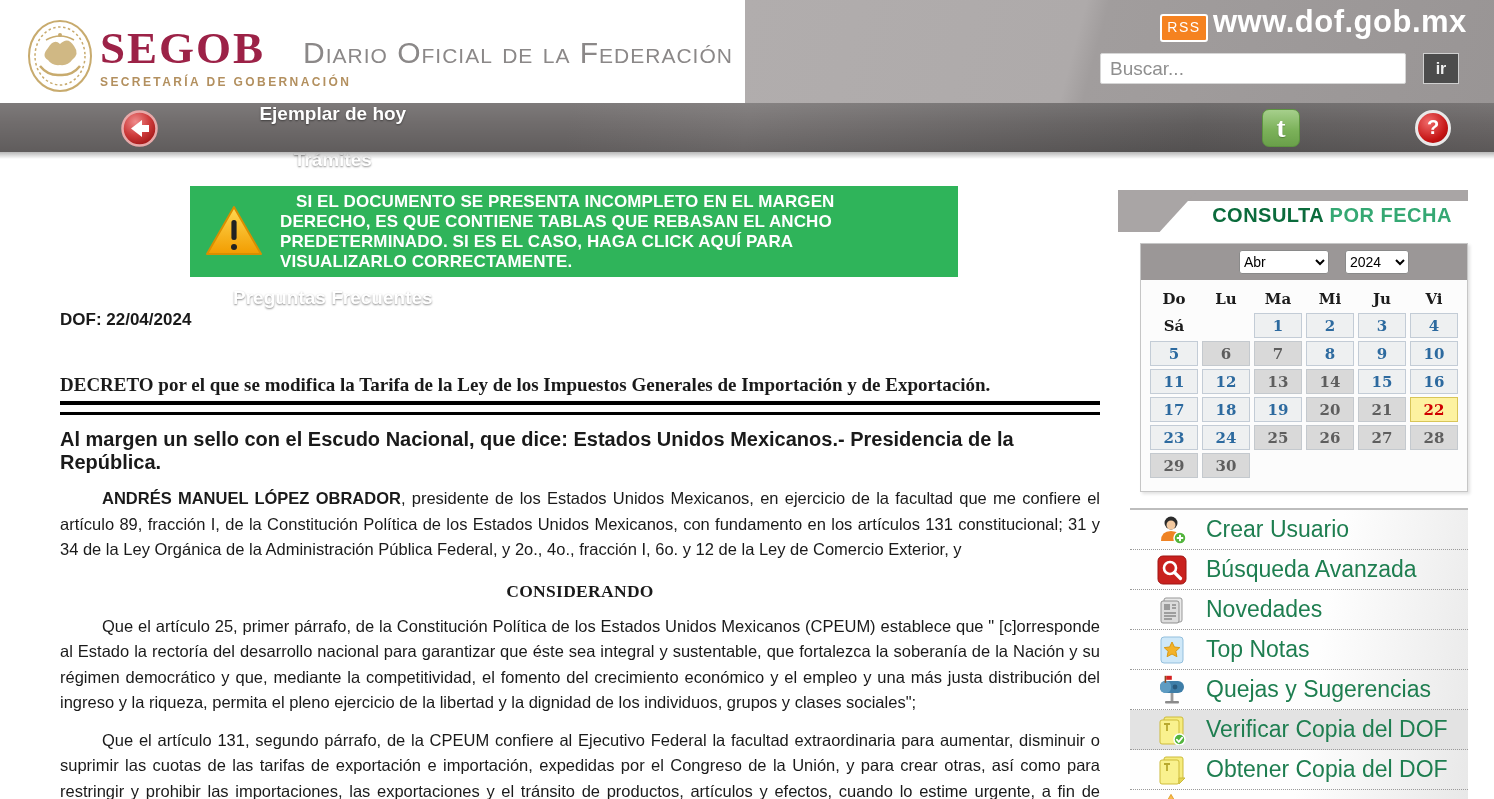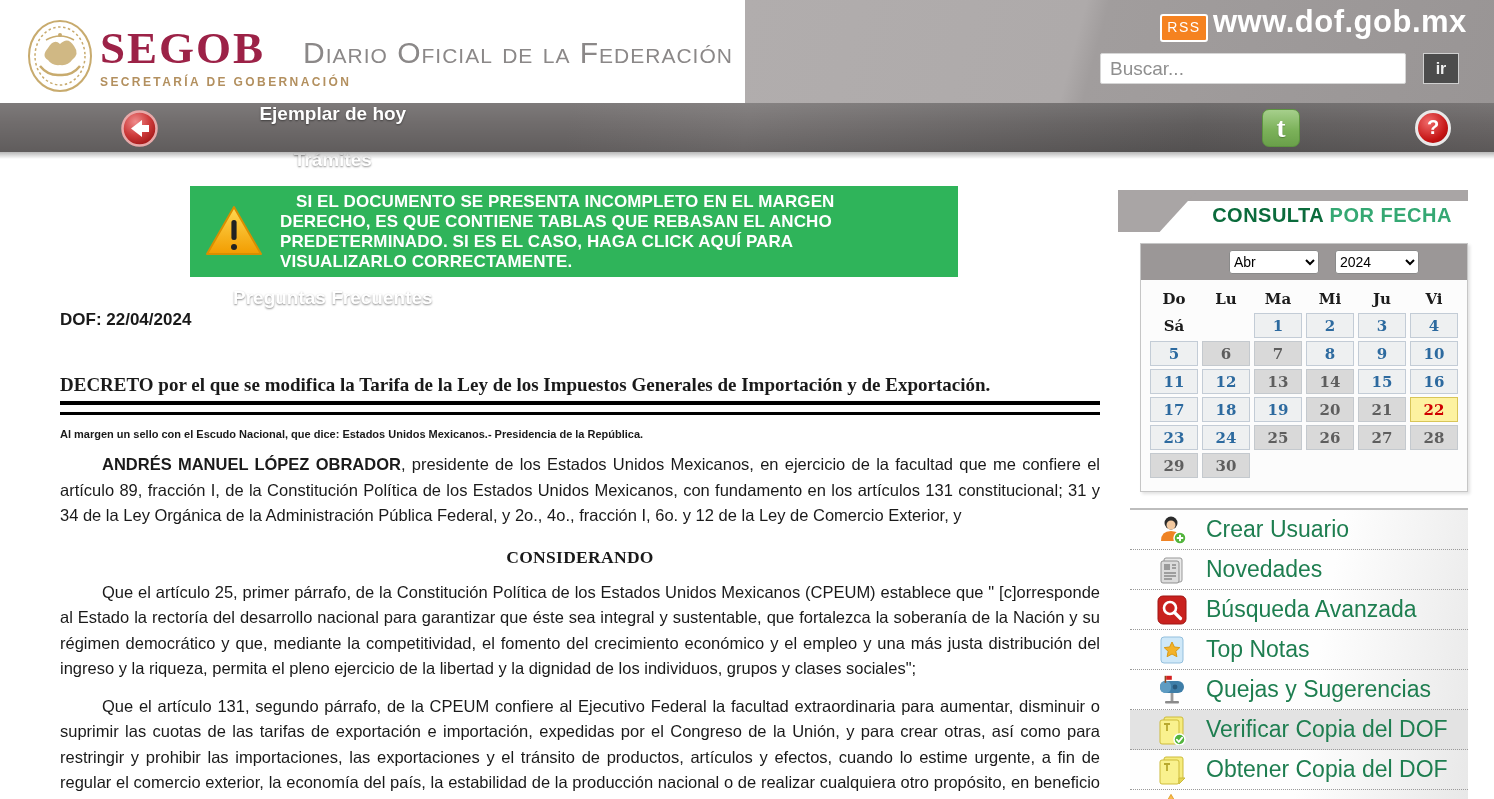--- a/index.html
+++ b/index.html
@@ -53,40 +53,40 @@
   .notice-icon { width:60px; height:56px; flex:0 0 auto; margin-right:16px; }
   .notice-text { width:636px; color:#fff; font-weight:bold; font-size:17px; line-height:20px;
                  text-indent:16px; letter-spacing:0.1px; }
 
   
   .document { position:absolute; left:60px; top:303px; width:1040px; color:#1a1a1a; }
   .dof-date { margin-top:7px; font-size:17px; font-weight:bold; }
   .doc-title { margin-top:44px; font-family:"Liberation Serif", serif; font-weight:bold; font-size:19px;
                padding-bottom:5px; border-bottom:4px solid #000; }
   .rule2 { height:3px; background:#000; border:none; margin-top:7px; }
-  .seal-line { margin-top:13px; font-weight:bold; font-size:11px; }
+  .seal-line { margin-top:13px; font-weight:bold; font-size:20px; }
   .para { margin-top:12px; font-size:16.5px; line-height:25.5px; text-align:justify; text-indent:42px; }
   .considerando { margin-top:18px; text-align:center; font-family:"Liberation Serif", serif;
                   font-weight:bold; font-size:17.5px; letter-spacing:0.3px; }
 
   
   .consulta-strip { position:absolute; left:1118px; top:190px; width:350px; height:11px; background:#a9a5a5; }
   .consulta-tab { position:absolute; left:1118px; top:190px; width:80px; height:42px; background:#a9a5a5;
                   clip-path:polygon(0 0, 100% 0, 52% 100%, 0 100%); }
   .consulta-title { position:absolute; left:1196px; top:204px; width:272px; text-align:center;
                     font-size:20px; letter-spacing:0.5px; white-space:nowrap; }
   .consulta-strong { color:#0b6b3c; font-weight:bold; }
   .consulta-rest { color:#35a873; font-weight:bold; }
 
   .calendar-box { position:absolute; left:1140px; top:243px; width:328px; border:1px solid #c6c6c6;
                   background:#fcfcfc; box-shadow:2px 2px 3px rgba(0,0,0,.12); }
   .month-bar { height:36px; background:#9b9797; display:flex; align-items:center; justify-content:center; gap:16px; }
   .month-bar select { height:24px; font-size:14px; border:1px solid #8a8a8a; border-radius:3px; background:#fff; }
   .sel-month { width:90px;margin-left:40px; }
-  .sel-year { width:84px; }
+  .sel-year { width:64px; }
   .cal-grid { display:grid; grid-template-columns:repeat(6,1fr); gap:3px 4px; padding:6px 9px 13px; }
   .cal-head { text-align:center; font-family:"DejaVu Serif", serif; font-weight:bold; font-size:15px;
               color:#1c1c1c; padding:4px 0 2px; }
   .cal-cell { height:25px; line-height:24px; text-align:center; font-family:"DejaVu Serif", serif;
               font-weight:bold; font-size:15px; }
   .d-link { background:#eef0f1; border:1px solid #c3ccd6; color:#2d6a9f; cursor:pointer; }
   .d-off  { background:#d9d9d9; border:1px solid #c4c9ce; color:#5e5e5e; }
   .d-sel  { background:#fdf2a0; border:1px solid #d8c558; color:#cf0000; cursor:pointer; }
   .d-empty { background:transparent; border:none; }
 
@@ -250,43 +250,43 @@
         <path d="M4 26 q0 -10 10 -10 q10 0 10 10 z" fill="#ef8324"></path>
         <circle cx="23" cy="23" r="6" fill="#52b43c" stroke="#fff" stroke-width="1.5"></circle>
         <rect x="22" y="19.8" width="2" height="6.4" fill="#fff"></rect>
           <rect x="19.8" y="22" width="6.4" height="2" fill="#fff"></rect>
       </svg>
       <span class="ql-label">Crear Usuario</span>
     </div>
 
     <div class="ql-row">
       <svg class="ql-icon" viewBox="0 0 30 30">
+        <rect x="1" y="1" width="28" height="28" rx="5" fill="#c9211e" stroke="#9f1512"></rect>
+        <circle cx="13" cy="13" r="6" fill="none" stroke="#fff" stroke-width="2.6"></circle>
+        <line x1="17.5" y1="17.5" x2="23.5" y2="23.5" stroke="#fff" stroke-width="3.2" stroke-linecap="round"></line>
+      </svg>
+      <span class="ql-label">Búsqueda Avanzada</span>
+    </div>
+
+    <div class="ql-row">
+      <svg class="ql-icon" viewBox="0 0 30 30">
         <rect x="7" y="3" width="18" height="24" rx="2" fill="#e9e9e9" stroke="#979797"></rect>
         <rect x="4" y="6" width="18" height="22" rx="2" fill="#dcdcdc" stroke="#8f8f8f"></rect>
         <rect x="7" y="9" width="6" height="6" fill="#9a9a9a"></rect>
         <line x1="15" y1="10" x2="19" y2="10" stroke="#8f8f8f" stroke-width="1.6"></line>
         <line x1="15" y1="13" x2="19" y2="13" stroke="#8f8f8f" stroke-width="1.6"></line>
         <line x1="7" y1="18" x2="19" y2="18" stroke="#8f8f8f" stroke-width="1.6"></line>
         <line x1="7" y1="21" x2="19" y2="21" stroke="#8f8f8f" stroke-width="1.6"></line>
         <line x1="7" y1="24" x2="15" y2="24" stroke="#8f8f8f" stroke-width="1.6"></line>
       </svg>
       <span class="ql-label">Novedades</span>
     </div>
 
     <div class="ql-row">
       <svg class="ql-icon" viewBox="0 0 30 30">
-        <rect x="1" y="1" width="28" height="28" rx="5" fill="#c9211e" stroke="#9f1512"></rect>
-        <circle cx="13" cy="13" r="6" fill="none" stroke="#fff" stroke-width="2.6"></circle>
-        <line x1="17.5" y1="17.5" x2="23.5" y2="23.5" stroke="#fff" stroke-width="3.2" stroke-linecap="round"></line>
-      </svg>
-      <span class="ql-label">Búsqueda Avanzada</span>
-    </div>
-
-    <div class="ql-row">
-      <svg class="ql-icon" viewBox="0 0 30 30">
         <rect x="4" y="2" width="22" height="26" rx="3" fill="#cfe8f8" stroke="#93bfdd"></rect>
         <path d="M15 7 l2.4 5 5.4 .6 -4 3.7 1.1 5.4 -4.9 -2.7 -4.9 2.7 1.1 -5.4 -4 -3.7 5.4 -.6 z" fill="#f3b32a" stroke="#d99a14"></path>
       </svg>
       <span class="ql-label">Top Notas</span>
     </div>
 
     <div class="ql-row">
       <svg class="ql-icon" viewBox="0 0 30 30">
         <rect x="13.6" y="14" width="2.8" height="12" fill="#9a9a9a"></rect>
         <rect x="8" y="26" width="14" height="2.4" rx="1" fill="#8a8a8a"></rect>

